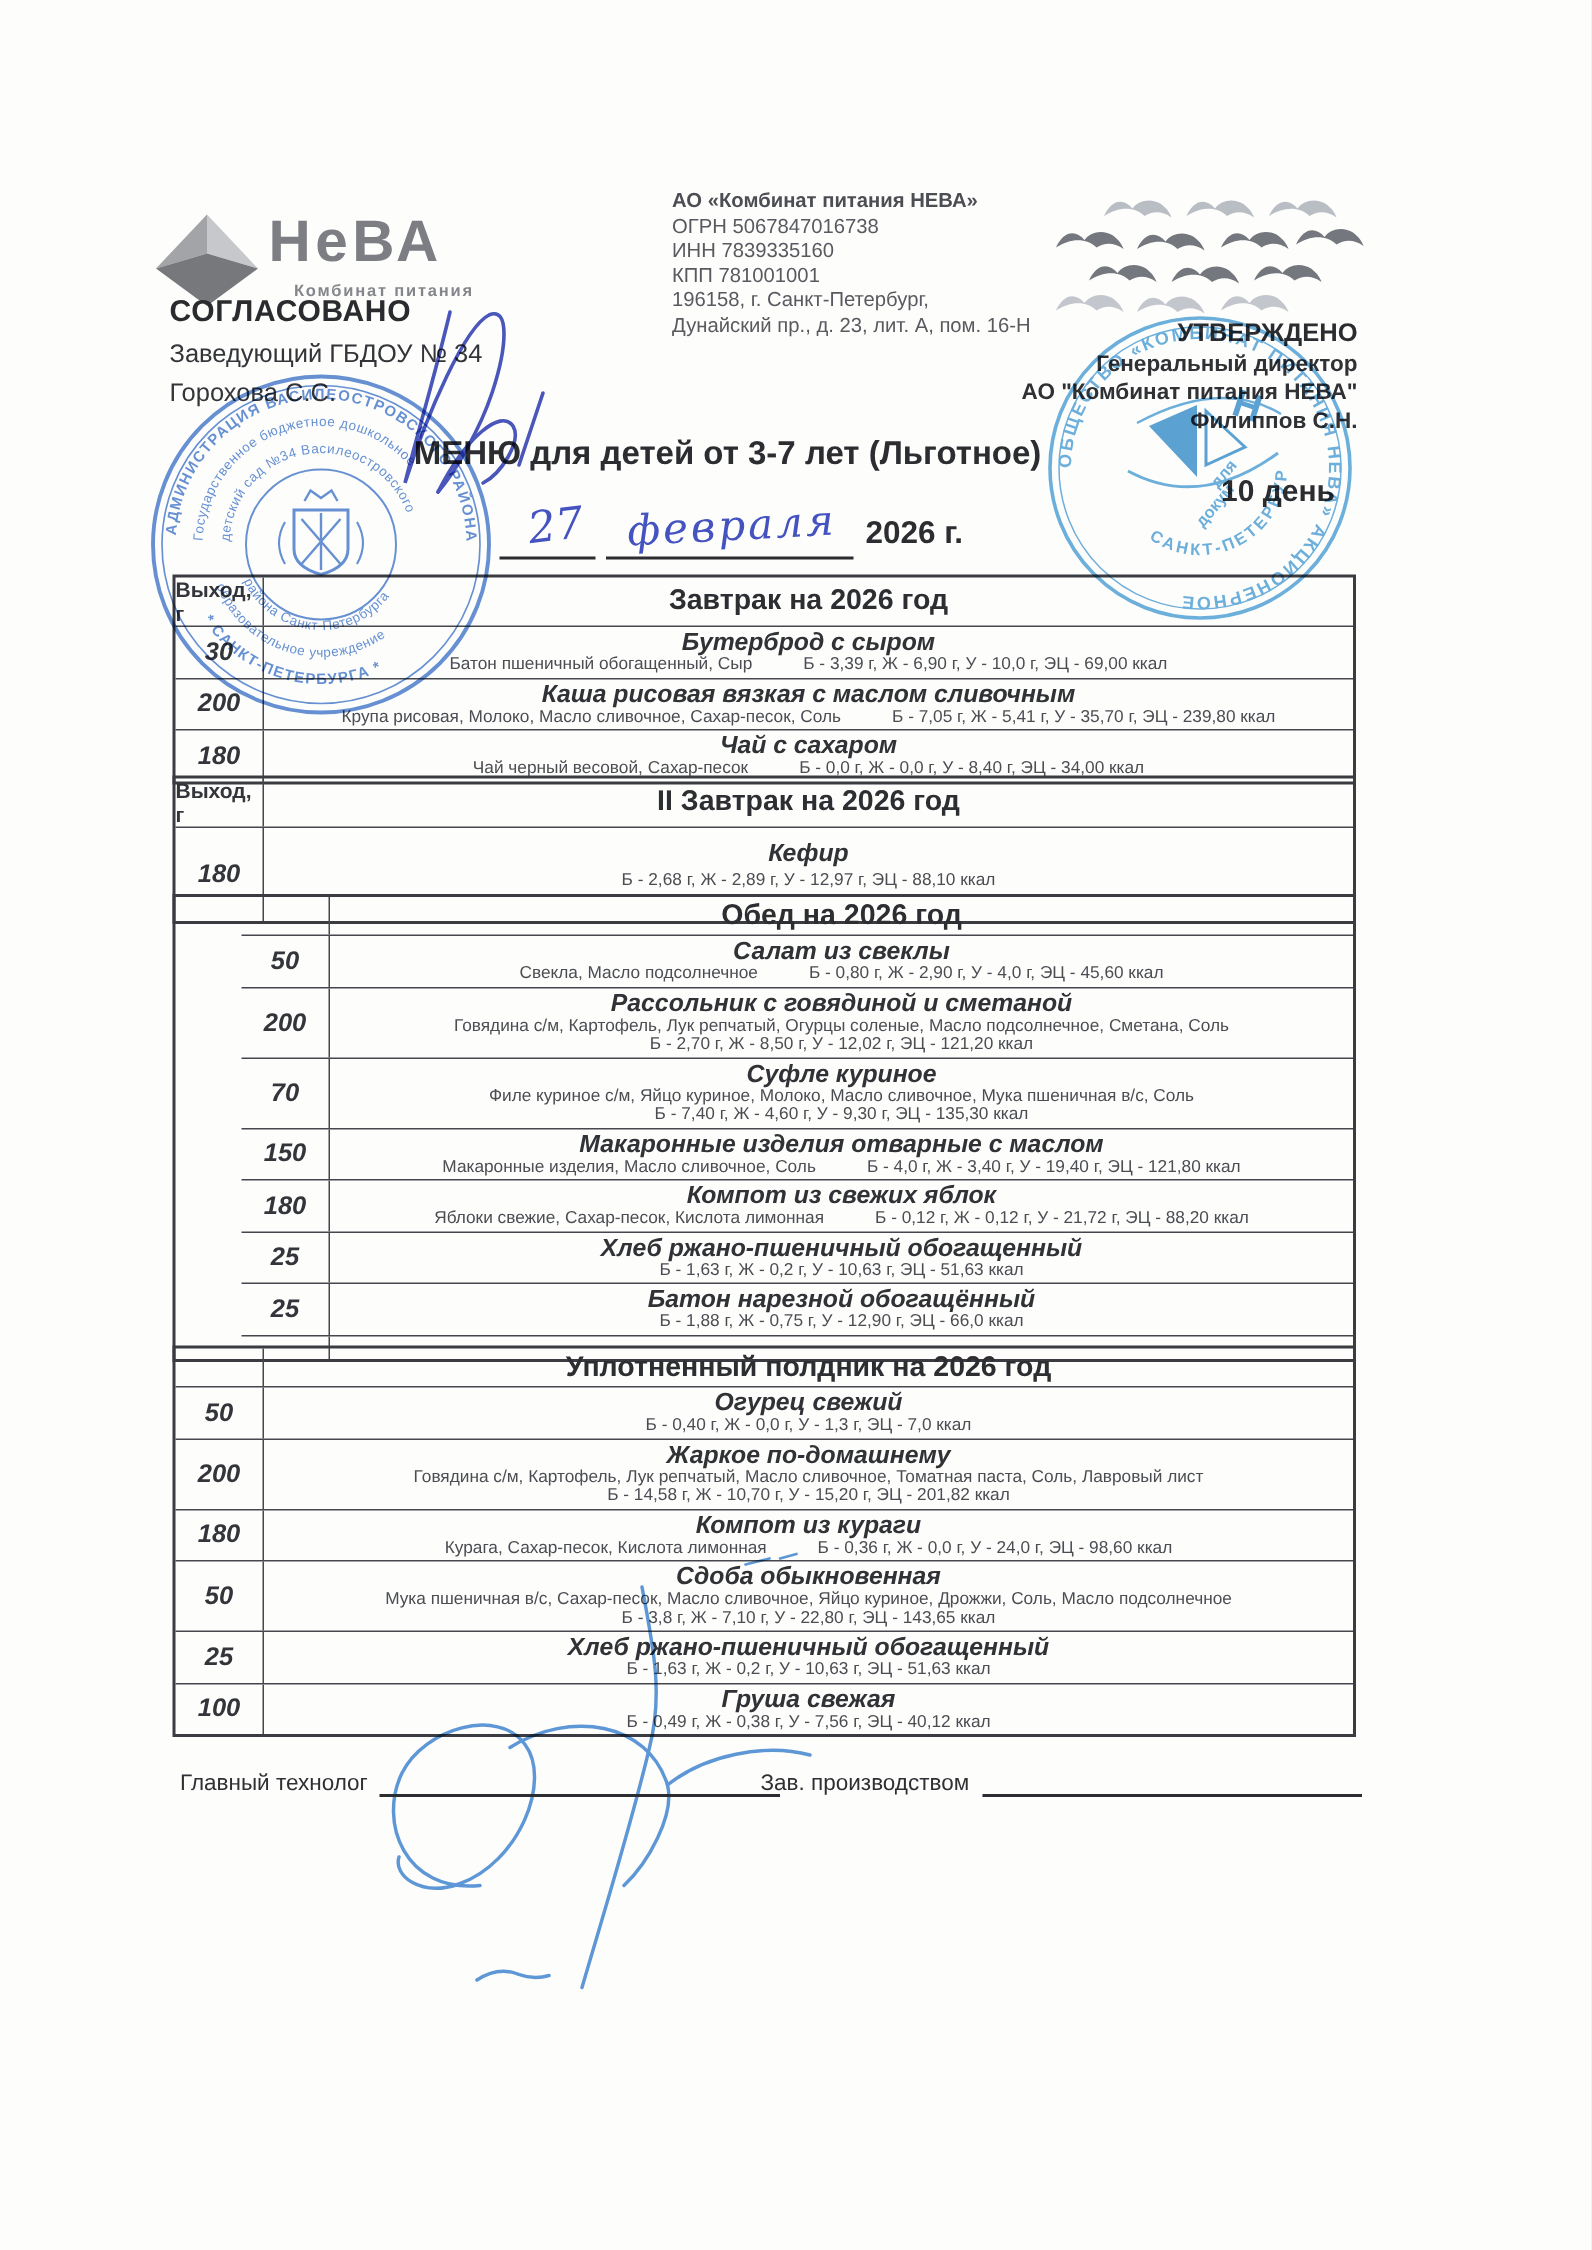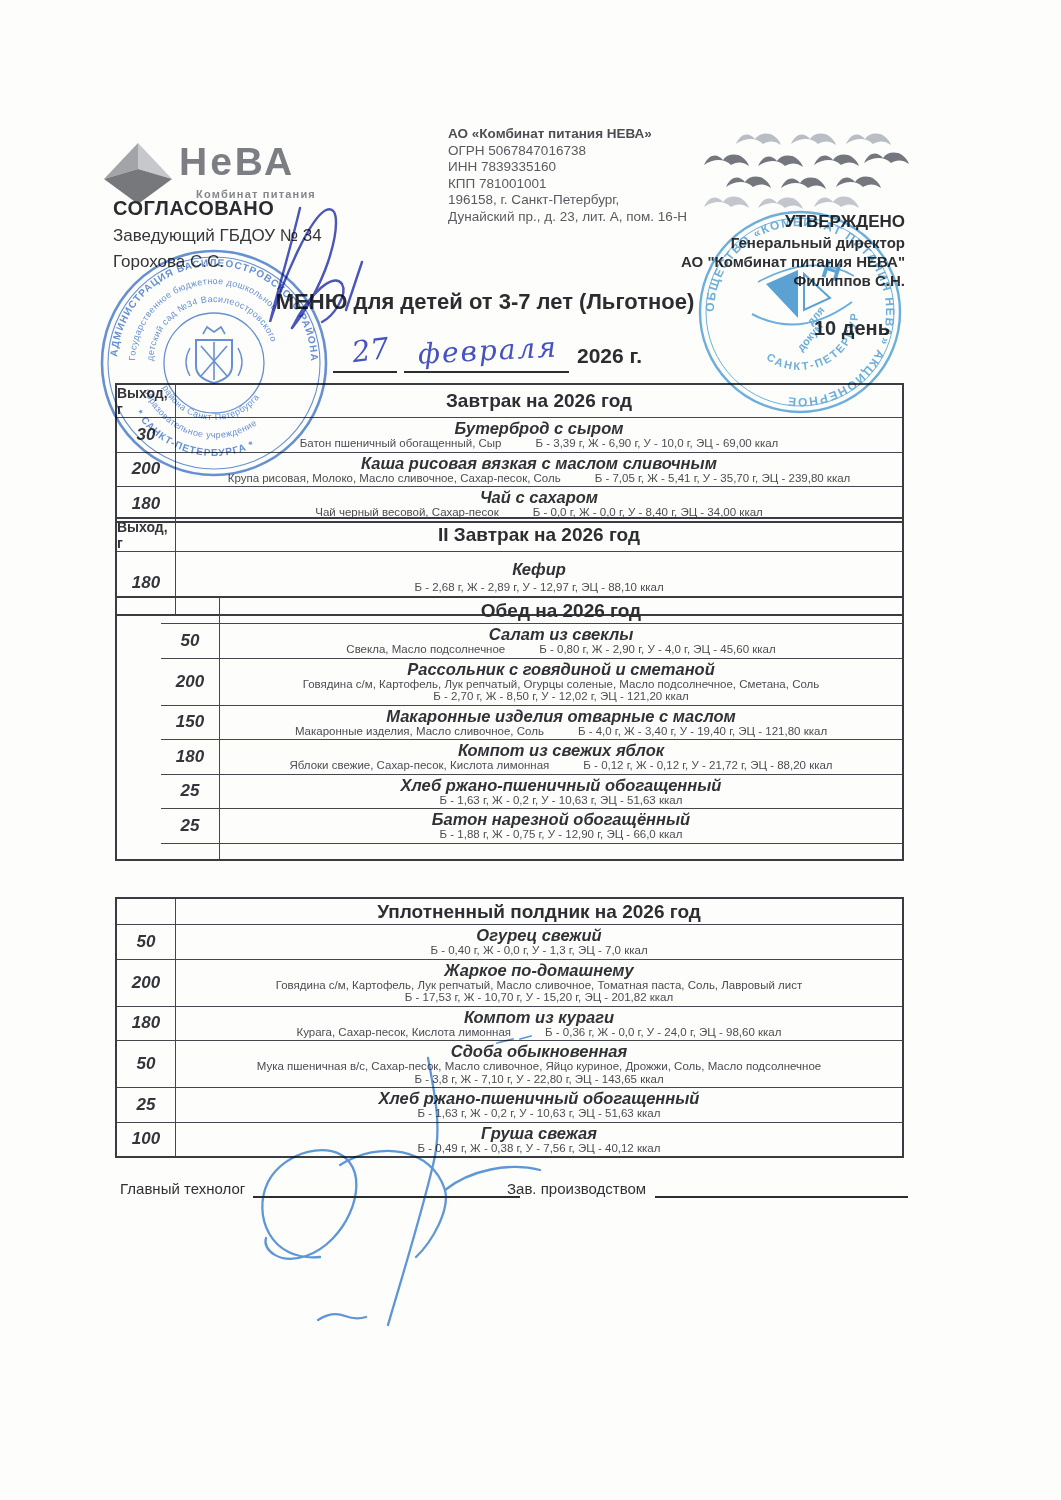--- a/index.html
+++ b/index.html
@@ -232,20 +232,28 @@
         </div>
         <div class="t-row">
           <div class="t-weight">200</div>
           <div class="t-main">
             <div class="dish">Рассольник с говядиной и сметаной</div>
             <div class="detail">Говядина с/м, Картофель, Лук репчатый, Огурцы соленые, Масло подсолнечное, Сметана, Соль</div>
             <div class="detail">Б - 2,70 г, Ж - 8,50 г, У - 12,02 г, ЭЦ - 121,20 ккал</div>
           </div>
         </div>
         <div class="t-row">
+          <div class="t-weight">70</div>
+          <div class="t-main">
+            <div class="dish">Суфле куриное</div>
+            <div class="detail">Филе куриное с/м, Яйцо куриное, Молоко, Масло сливочное, Мука пшеничная в/с, Соль</div>
+            <div class="detail">Б - 7,40 г, Ж - 4,60 г, У - 9,30 г, ЭЦ - 135,30 ккал</div>
+          </div>
+        </div>
+        <div class="t-row">
           <div class="t-weight">150</div>
           <div class="t-main">
             <div class="dish">Макаронные изделия отварные с маслом</div>
             <div class="detail detail-flex">
               <span>Макаронные изделия, Масло сливочное, Соль</span>
               <span>Б - 4,0 г, Ж - 3,40 г, У - 19,40 г, ЭЦ - 121,80 ккал</span>
             </div>
           </div>
         </div>
         <div class="t-row">
@@ -295,21 +303,21 @@
             <div class="detail detail-flex">
               <span>Б - 0,40 г, Ж - 0,0 г, У - 1,3 г, ЭЦ - 7,0 ккал</span>
             </div>
           </div>
         </div>
         <div class="t-row">
           <div class="t-weight">200</div>
           <div class="t-main">
             <div class="dish">Жаркое по-домашнему</div>
             <div class="detail">Говядина с/м, Картофель, Лук репчатый, Масло сливочное, Томатная паста, Соль, Лавровый лист</div>
-            <div class="detail">Б - 17,53 г, Ж - 10,70 г, У - 15,20 г, ЭЦ - 201,82 ккал</div>
+            <div class="detail">Б - 14,58 г, Ж - 10,70 г, У - 15,20 г, ЭЦ - 201,82 ккал</div>
           </div>
         </div>
         <div class="t-row">
           <div class="t-weight">180</div>
           <div class="t-main">
             <div class="dish">Компот из кураги</div>
             <div class="detail detail-flex">
               <span>Курага, Сахар-песок, Кислота лимонная</span>
               <span>Б - 0,36 г, Ж - 0,0 г, У - 24,0 г, ЭЦ - 98,60 ккал</span>
             </div>

